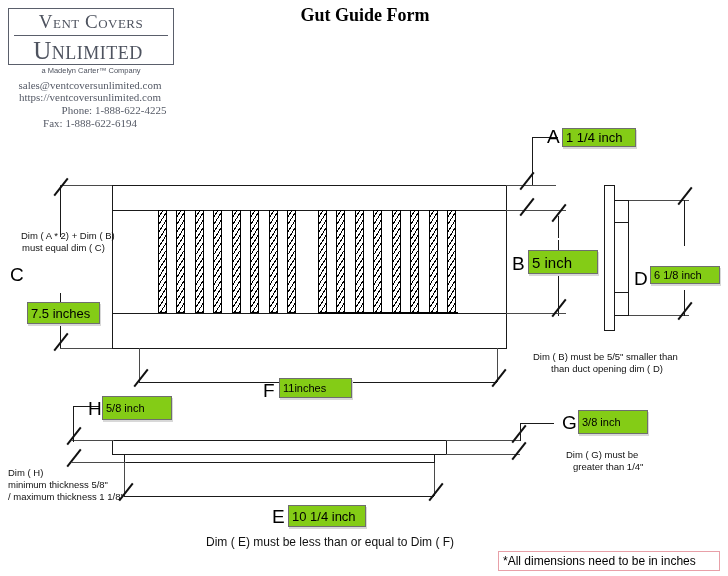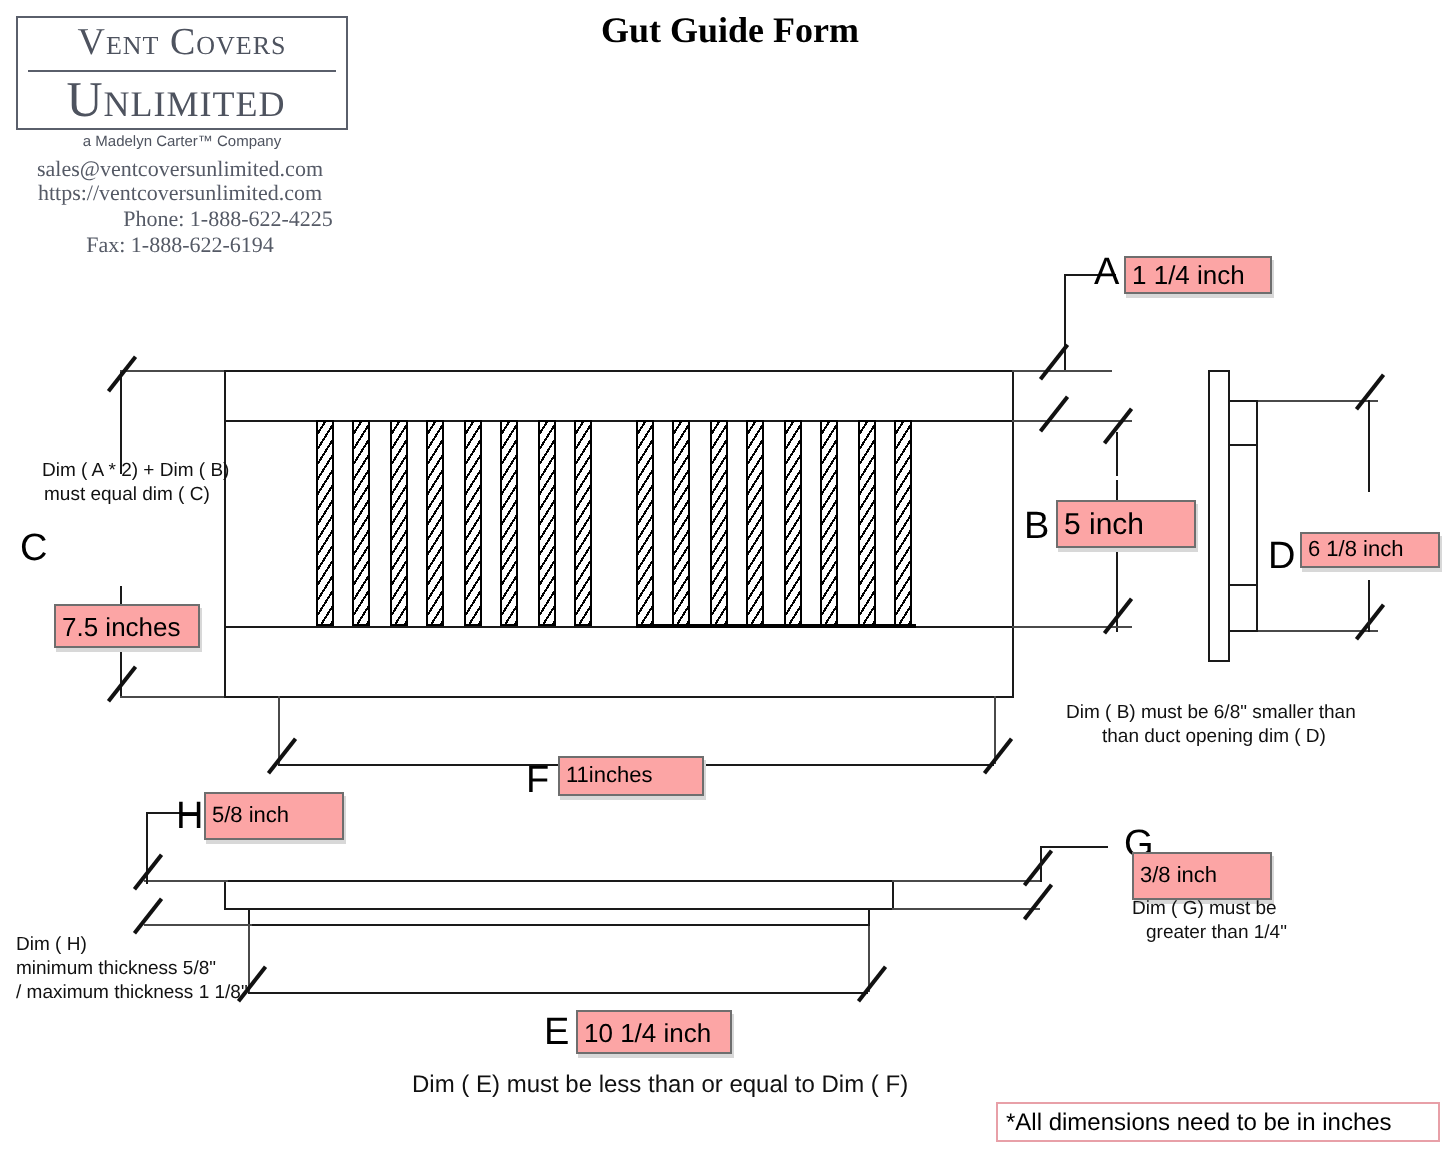--- a/index.html
+++ b/index.html
@@ -30,21 +30,21 @@
   
   .ln{background:#1a1a1a;}
   .hl{height:1px;}
   .vl{width:1px;}
   .hl2{height:2px;background:#000;}
   .thin{background:#4a4a4a;}
   .tick{position:absolute;width:22px;height:2px;background:#111;
         transform:rotate(-52deg);transform-origin:50% 50%;}
 
   
-  .field{position:absolute;background:#fca5a5;border:1px solid #6e6e6e;
+  .field{position:absolute;background:#84cc16;border:1px solid #6e6e6e;
          box-sizing:border-box;font-size:13px;color:#000;padding:1px 3px;
          white-space:nowrap;overflow:hidden;box-shadow:1px 2px 0 #d8d8d8;}
   .field.small{font-size:11px;}
   .dimletter{position:absolute;font-size:19px;font-family:"Liberation Sans",sans-serif;color:#000;}
 
   
   .note{position:absolute;font-size:9.5px;line-height:12px;color:#111;white-space:nowrap;}
   #note-inches{position:absolute;left:498px;top:551px;width:222px;height:20px;
       border:1px solid #e8a0a8;background:#fff;color:#000;font-size:12px;
       padding:2px 4px;box-sizing:border-box;white-space:nowrap;}
@@ -137,21 +137,21 @@
 
 <div class="abs ln hl thin" style="left:629px;top:200px;width:60px;"></div>
 <div class="abs ln hl thin" style="left:629px;top:315px;width:60px;"></div>
 <div class="tick" style="left:674px;top:195px;"></div>
 <div class="tick" style="left:674px;top:310px;"></div>
 <div class="abs ln vl" style="left:684px;top:200px;height:46px;"></div>
 <div class="abs ln vl" style="left:684px;top:290px;height:26px;"></div>
 <div class="dimletter" style="left:634px;top:268px;">D</div>
 <input class="field small" style="left: 650px; top: 266px; width: 70px; height: 18px;" value="6 1/8 inch">
 
-<div class="note" style="left:533px;top:351px;">Dim  ( B)   must be 6/8" smaller than</div>
+<div class="note" style="left:533px;top:351px;">Dim  ( B)   must be 5/5" smaller than</div>
 <div class="note" style="left:551px;top:363px;">than duct opening dim  ( D)</div>
 
 <div class="abs ln vl thin" style="left:139px;top:348px;height:34px;"></div>
 <div class="abs ln vl thin" style="left:497px;top:348px;height:34px;"></div>
 <div class="abs ln hl" style="left:139px;top:382px;width:358px;"></div>
 <div class="tick" style="left:130px;top:377px;"></div>
 <div class="tick" style="left:488px;top:377px;"></div>
 <div class="dimletter" style="left:263px;top:380px;">F</div>
 <input class="field small" style="left: 279px; top: 378px; width: 73px; height: 20px;" value="11inches">
 
@@ -175,21 +175,21 @@
 <div class="note" style="left:8px;top:479px;">minimum thickness 5/8"</div>
 <div class="note" style="left:8px;top:491px;">/ maximum thickness 1 1/8"</div>
 
 <div class="abs ln hl thin" style="left:446px;top:440px;width:74px;"></div>
 <div class="abs ln hl thin" style="left:446px;top:454px;width:74px;"></div>
 <div class="tick" style="left:508px;top:433px;"></div>
 <div class="tick" style="left:508px;top:450px;"></div>
 <div class="abs ln vl" style="left:520px;top:423px;height:18px;"></div>
 <div class="abs ln hl" style="left:520px;top:423px;width:34px;"></div>
 <div class="dimletter" style="left:562px;top:412px;">G</div>
-<input class="field small" style="left: 566px; top: 410px; width: 70px; height: 24px; margin-top: 16px;" value="3/8 inch">
+<input class="field small" style="left: 578px; top: 410px; width: 70px; height: 24px;" value="3/8 inch">
 <div class="note" style="left:566px;top:449px;">Dim  ( G)   must be</div>
 <div class="note" style="left:573px;top:461px;">greater than 1/4"</div>
 
 <div class="abs ln vl thin" style="left:124px;top:463px;height:33px;"></div>
 <div class="abs ln vl thin" style="left:434px;top:463px;height:33px;"></div>
 <div class="abs ln hl" style="left:124px;top:496px;width:310px;"></div>
 <div class="tick" style="left:115px;top:491px;"></div>
 <div class="tick" style="left:425px;top:491px;"></div>
 <div class="dimletter" style="left:272px;top:506px;">E</div>
 <input class="field" style="left: 288px; top: 505px; width: 78px; height: 22px;" value="10 1/4 inch">

